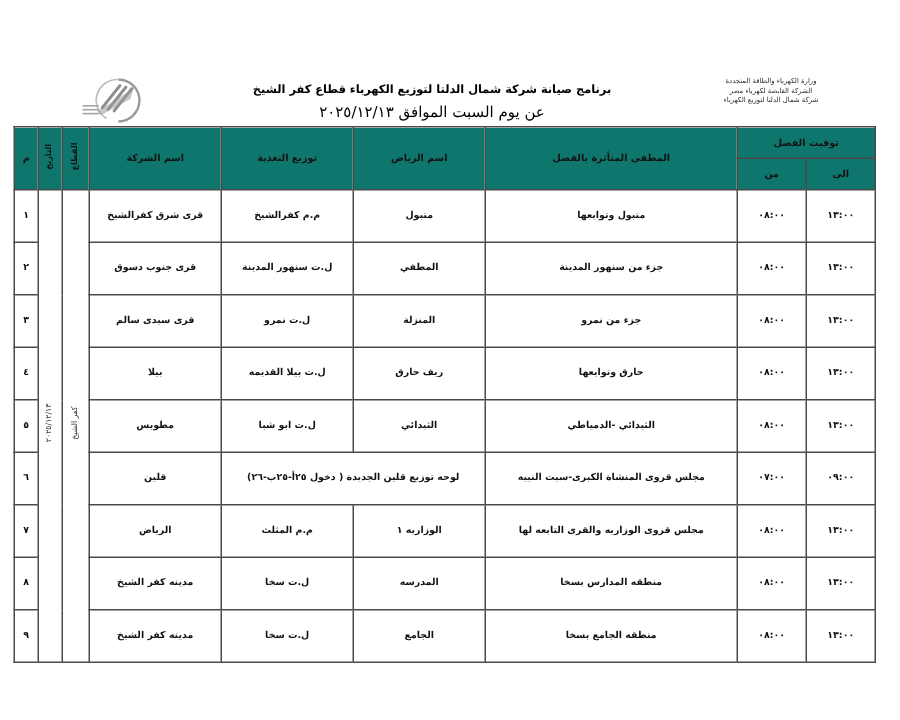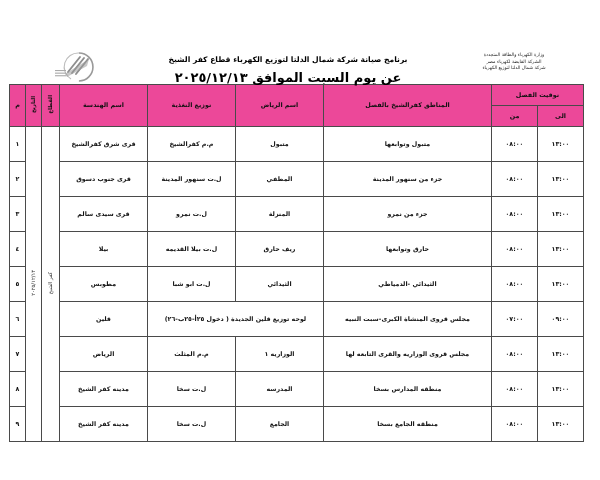--- a/index.html
+++ b/index.html
@@ -54,22 +54,22 @@
     padding-top: 8px;
     line-height: 1.7;
   }
   .title-main {
     font-size: 7.6px;
     font-weight: bold;
     color: #000;
     white-space: nowrap;
   }
   .title-sub {
-    font-size: 13px;
-    font-weight: bold;
+    font-size: 10px;
+    font-weight: normal;
     color: #000;
     white-space: nowrap;
   }
 
   .logo-block {
     flex: 0 0 auto;
     width: 96px;
     display: flex;
     justify-content: center;
     padding-top: 4px;
@@ -100,21 +100,21 @@
     padding: 1px 2px;
     font-size: 6.3px;
     font-weight: bold;
     color: #111;
     line-height: 1.35;
     overflow: hidden;
   }
   table.sched thead th {
     font-size: 6.4px;
     height: 18px;
-    background: #ec4899;
+    background: #0f766e;
   }
   .th-time-group { height: 16px; }
   .th-time-sub { height: 18px; }
 
   
   .col-num    { width: 16px; }
   .col-date   { width: 16px; }
   .col-sector { width: 18px; }
   .col-eng    { width: 88px; }
   .col-src    { width: 88px; }
@@ -193,24 +193,24 @@
         <col class="col-feeder">
           <col class="col-src">
           <col class="col-eng">
         <col class="col-sector">
           <col class="col-date">
           <col class="col-num">
       </colgroup>
       <thead>
         <tr>
           <th class="th-time-group" colspan="2">توقيت الفصل</th>
-          <th rowspan="2">المناطق كفرالشيخ بالفصل</th>
+          <th rowspan="2">المطفي المتأثرة بالفصل</th>
           <th rowspan="2">اسم الرياض</th>
           <th rowspan="2">توزيع التغذية</th>
-          <th rowspan="2">اسم الهندسة</th>
+          <th rowspan="2">اسم الشركة</th>
           <th rowspan="2"><span class="vert">القطاع</span></th>
           <th rowspan="2"><span class="vert">التاريخ</span></th>
           <th rowspan="2">م</th>
         </tr>
         <tr>
           <th class="th-time-sub">الى</th>
           <th class="th-time-sub">من</th>
         </tr>
       </thead>
       <tbody id="table-body">

